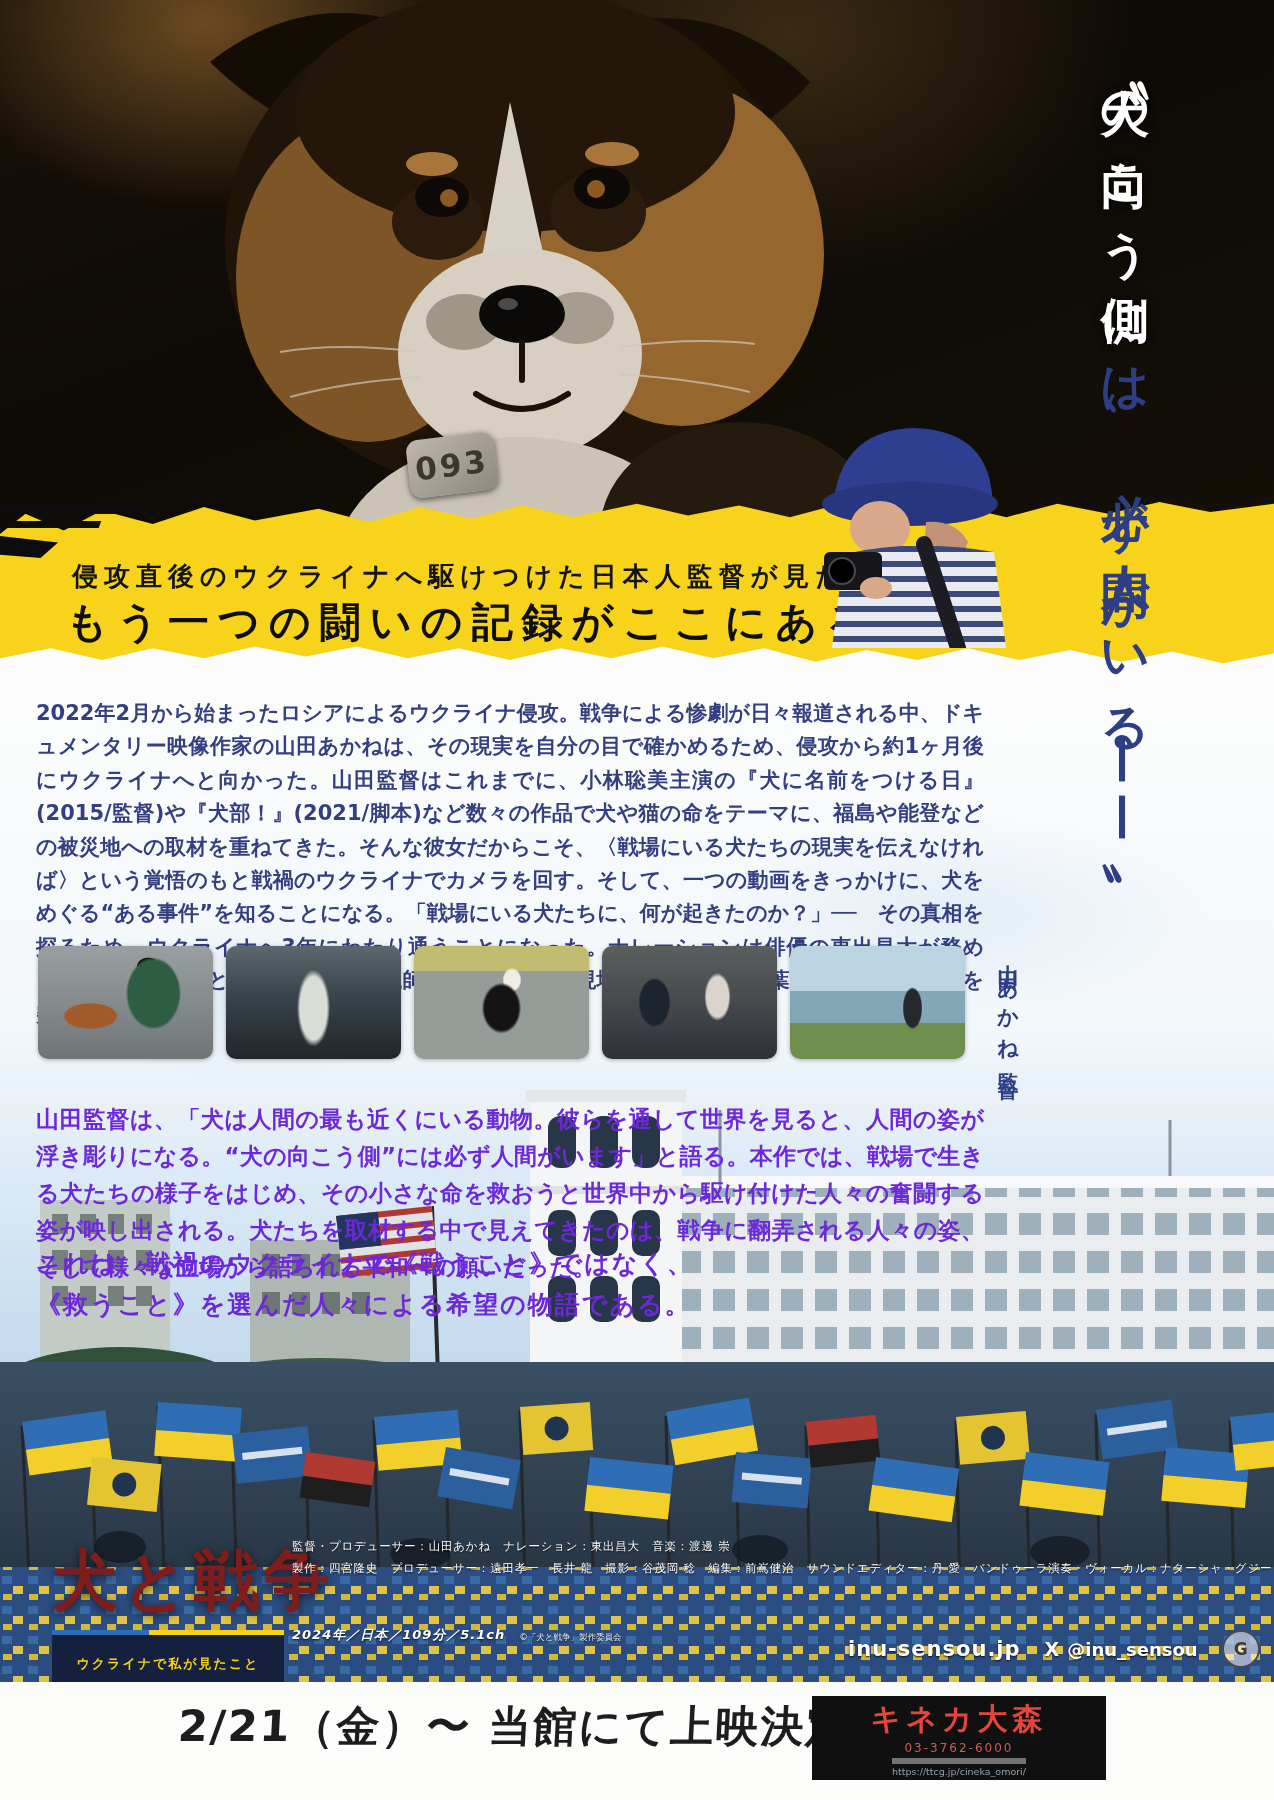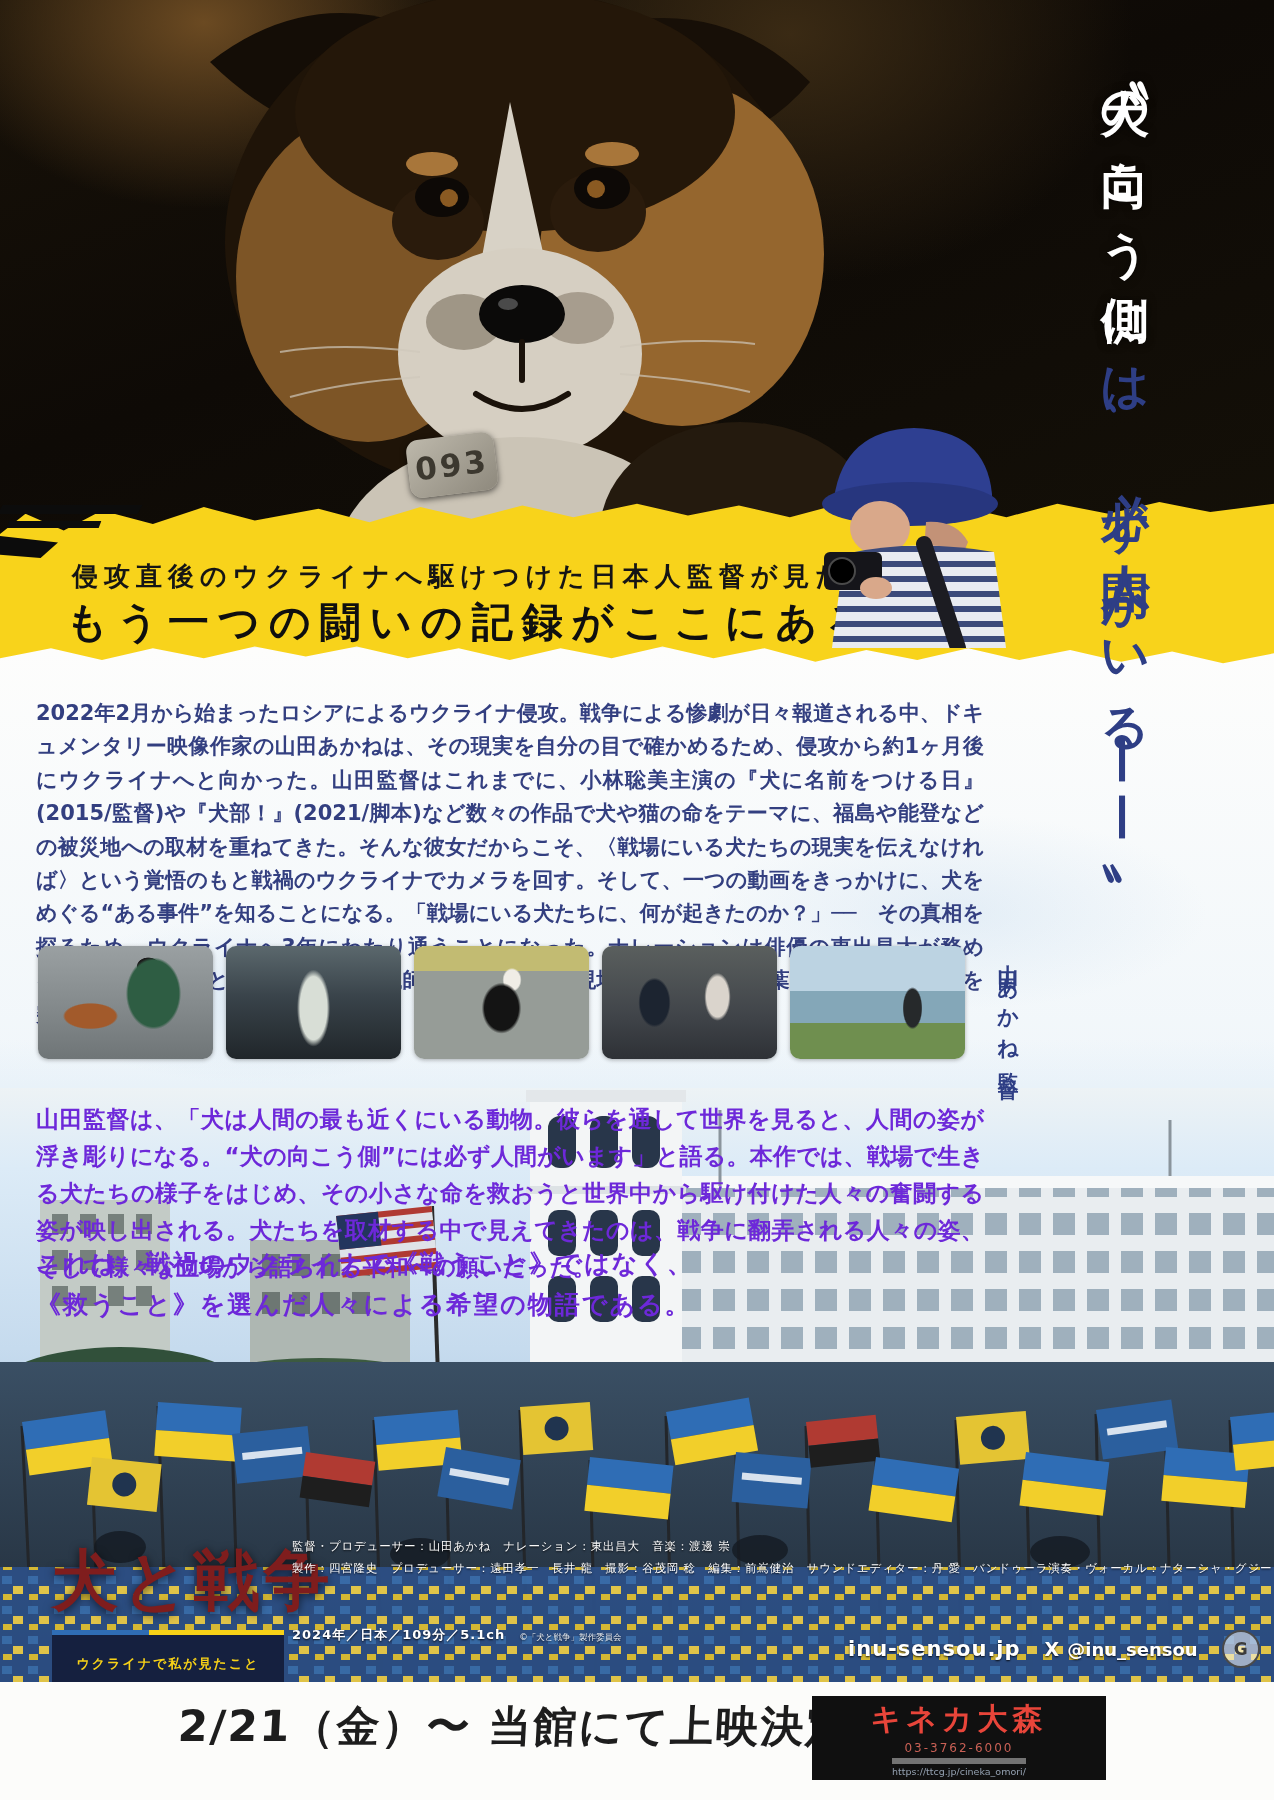--- a/index.html
+++ b/index.html
@@ -92,21 +92,21 @@
   .title-sub{margin-top:4px;width:232px;}
   .stripe{height:5px;background:linear-gradient(90deg,#2f6db5 0 42%, #f7d117 42% 100%);}
   .sub-bar{background:#15203f;color:#f7d117;font-size:13px;font-weight:700;letter-spacing:2px;
     padding:20px 8px;text-align:center;}
 
   
   .credits{position:absolute;left:292px;top:1536px;z-index:6;color:#ffffff;font-size:11.5px;
     line-height:21.5px;letter-spacing:.8px;text-shadow:0 1px 2px rgba(0,0,0,.85);white-space:nowrap;}
   .spec-row{position:absolute;left:292px;top:1626px;z-index:6;display:flex;align-items:flex-end;gap:14px;
     color:#fff;text-shadow:0 1px 2px rgba(0,0,0,.85);}
-  .spec{font-size:13px;font-weight:700;letter-spacing:1px;}
+  .spec{font-size:13px;font-weight:700;letter-spacing:1px;font-style:italic;}
   .copy{font-size:8.5px;opacity:.9;}
   .links-row{position:absolute;left:812px;top:1630px;z-index:6;display:flex;align-items:center;gap:24px;
     color:#fff;text-shadow:0 1px 2px rgba(0,0,0,.85);}
   .website{font-size:21px;font-weight:800;letter-spacing:1px;margin-left:36px;}
   .sns{font-size:18px;font-weight:700;display:flex;align-items:center;gap:8px;}
   .x-glyph{font-weight:900;font-size:19px;}
   .g-mark{width:34px;height:34px;border:2.5px solid #4a4a4a;border-radius:50%;display:flex;
     align-items:center;justify-content:center;font-weight:800;font-size:17px;color:#3c3c3c;
     background:rgba(255,255,255,.55);text-shadow:none;}
 

